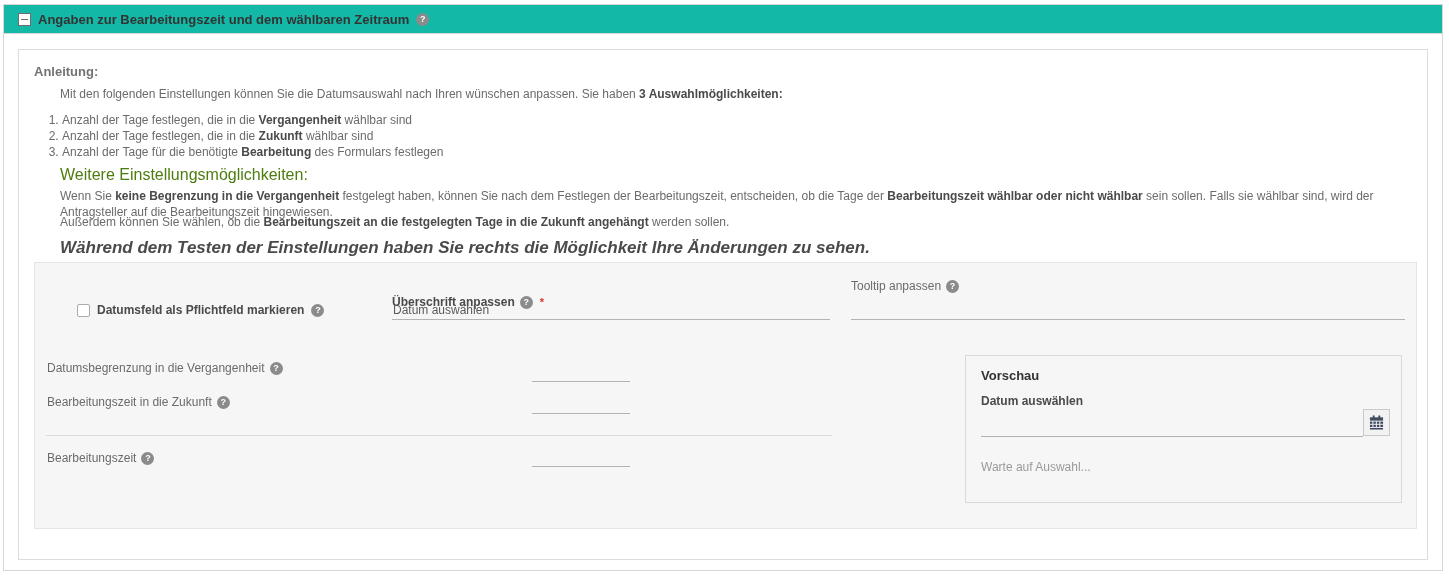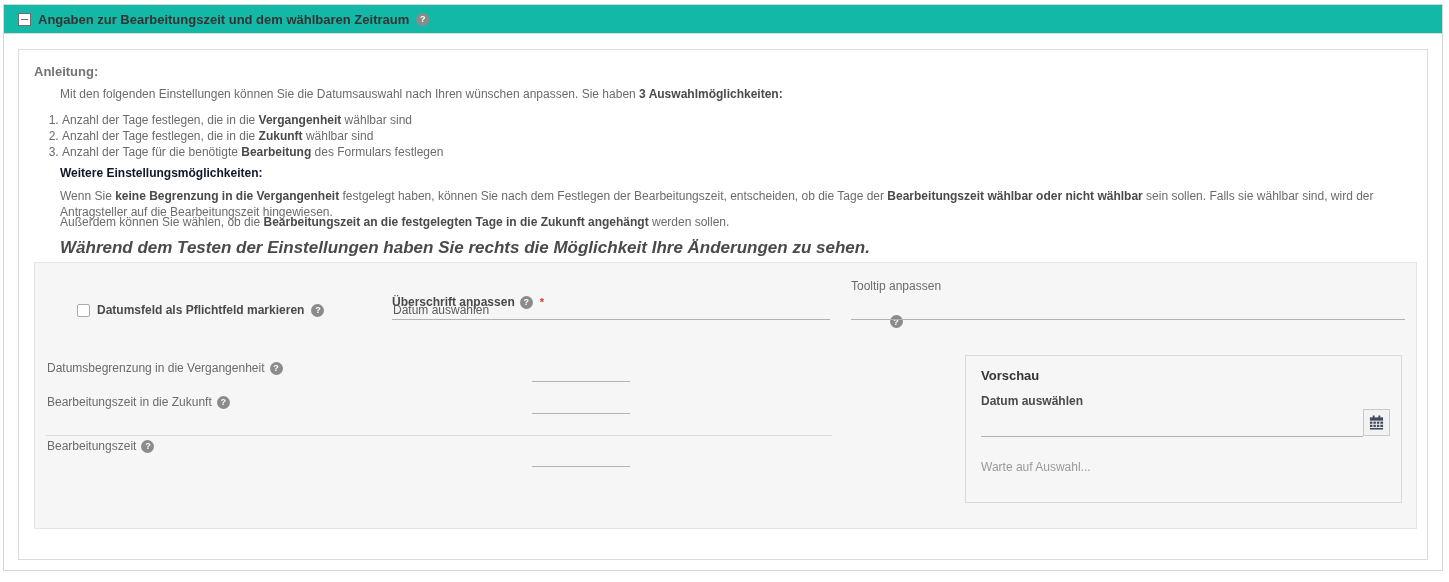--- a/index.html
+++ b/index.html
@@ -13,36 +13,36 @@
   .collapse-box::before { content:""; width:7px; height:1px; background:#6e6e6e; }
   .hdr-title { font-size:13px; font-weight:bold; color:#333; }
   .qicon { display:inline-flex; width:13px; height:13px; border-radius:50%; background:#8b8b8b; color:#fff; font-size:9px; font-weight:bold; align-items:center; justify-content:center; vertical-align:-2px; flex:0 0 auto; cursor:pointer; }
 
   
   .content { position:absolute; left:14px; top:44px; width:1410px; height:511px; border:1px solid #dcdcdc; background:#fff; }
   .anleitung { position:absolute; left:15px; top:14px; font-size:13px; font-weight:bold; color:#737373; }
   .para { position:absolute; left:41px; font-size:12px; color:#6b6b6b; line-height:16px; width:1345px; }
   .para .b, .b { font-weight:bold; color:#4a4a4a; }
   ol.steps { position:absolute; left:27px; top:62px; font-size:12px; color:#6b6b6b; line-height:16px; list-style-position:outside; padding-left:16px; }
-  .subhead { position:absolute; left:41px; top:116px; font-size:12px; font-weight:bold; color:#0f172a; }
+  .subhead { position:absolute; left:41px; top:116px; font-size:16px; font-weight:normal; color:#4d7c0f; }
   .note { position:absolute; left:41px; top:188px; font-size:17px; font-style:italic; font-weight:bold; color:#4a4a4a; }
 
   
   .formarea { position:absolute; left:15px; top:212px; width:1383px; height:267px; background:#f6f6f6; border:1px solid #e5e5e5; }
   .lbl { font-size:12px; color:#6b6b6b; }
   .lbl-b { font-size:12px; font-weight:bold; color:#4a4a4a; }
   .req { color:#d9352e; font-size:11px; font-weight:bold; margin-left:2px; vertical-align:2px; }
 
   .cb-row { position:absolute; left:42px; top:40px; display:flex; align-items:center; gap:7px; }
   .cb { appearance:none; -webkit-appearance:none; width:13px; height:13px; border:1px solid #ababab; border-radius:2px; background:#fff; cursor:pointer; margin:0; }
 
   .field-heading-label { position:absolute; left:357px; top:32px; display:flex; align-items:center; gap:5px; }
   .uinput { background:transparent; border:none; border-bottom:1px solid #b3b3b3; font-family:"Liberation Sans", sans-serif; font-size:12px; color:#5a5a5a; padding:2px 1px; outline:none; }
   .inp-heading { position:absolute; left:357px; top:38px; width:438px; }
-  .field-tooltip-label { position:absolute; left:816px; top:16px; display:flex; align-items:center; gap:22px;flex-direction:column; }
+  .field-tooltip-label { position:absolute; left:816px; top:16px; display:flex; align-items:center; gap:5px; }
   .inp-tooltip { position:absolute; left:816px; top:38px; width:554px; }
 
   .row-label { position:absolute; left:12px; display:flex; align-items:center; gap:5px; }
   .small-inp { position:absolute; left:497px; width:98px; }
   .divider { position:absolute; left:11px; top:172px; width:786px; height:1px; background:#dcdcdc; }
 
   
   .preview { position:absolute; left:930px; top:92px; width:437px; height:148px; border:1px solid #d9d9d9; }
   .pv-title { position:absolute; left:15px; top:12px; font-size:13px; font-weight:bold; color:#333; }
   .pv-label { position:absolute; left:15px; top:38px; font-size:12px; font-weight:bold; color:#4a4a4a; }
@@ -106,21 +106,21 @@
         <input class="uinput small-inp" style="top: 100px;" type="text">
 
         <div class="row-label" style="top:132px;">
           <span class="lbl">Bearbeitungszeit in die Zukunft</span>
           <span class="qicon">?</span>
         </div>
         <input class="uinput small-inp" style="top: 132px;" type="text">
 
         <div class="divider"></div>
 
-        <div class="row-label" style="top:176px;">
+        <div class="row-label" style="top:188px;">
           <span class="lbl">Bearbeitungszeit</span>
           <span class="qicon">?</span>
         </div>
         <input class="uinput small-inp" style="top: 185px;" type="text">
 
         <div class="preview">
           <div class="pv-title">Vorschau</div>
           <div class="pv-label">Datum auswählen</div>
           <input class="uinput pv-input" type="text" style="">
           <button class="pv-calbtn">

